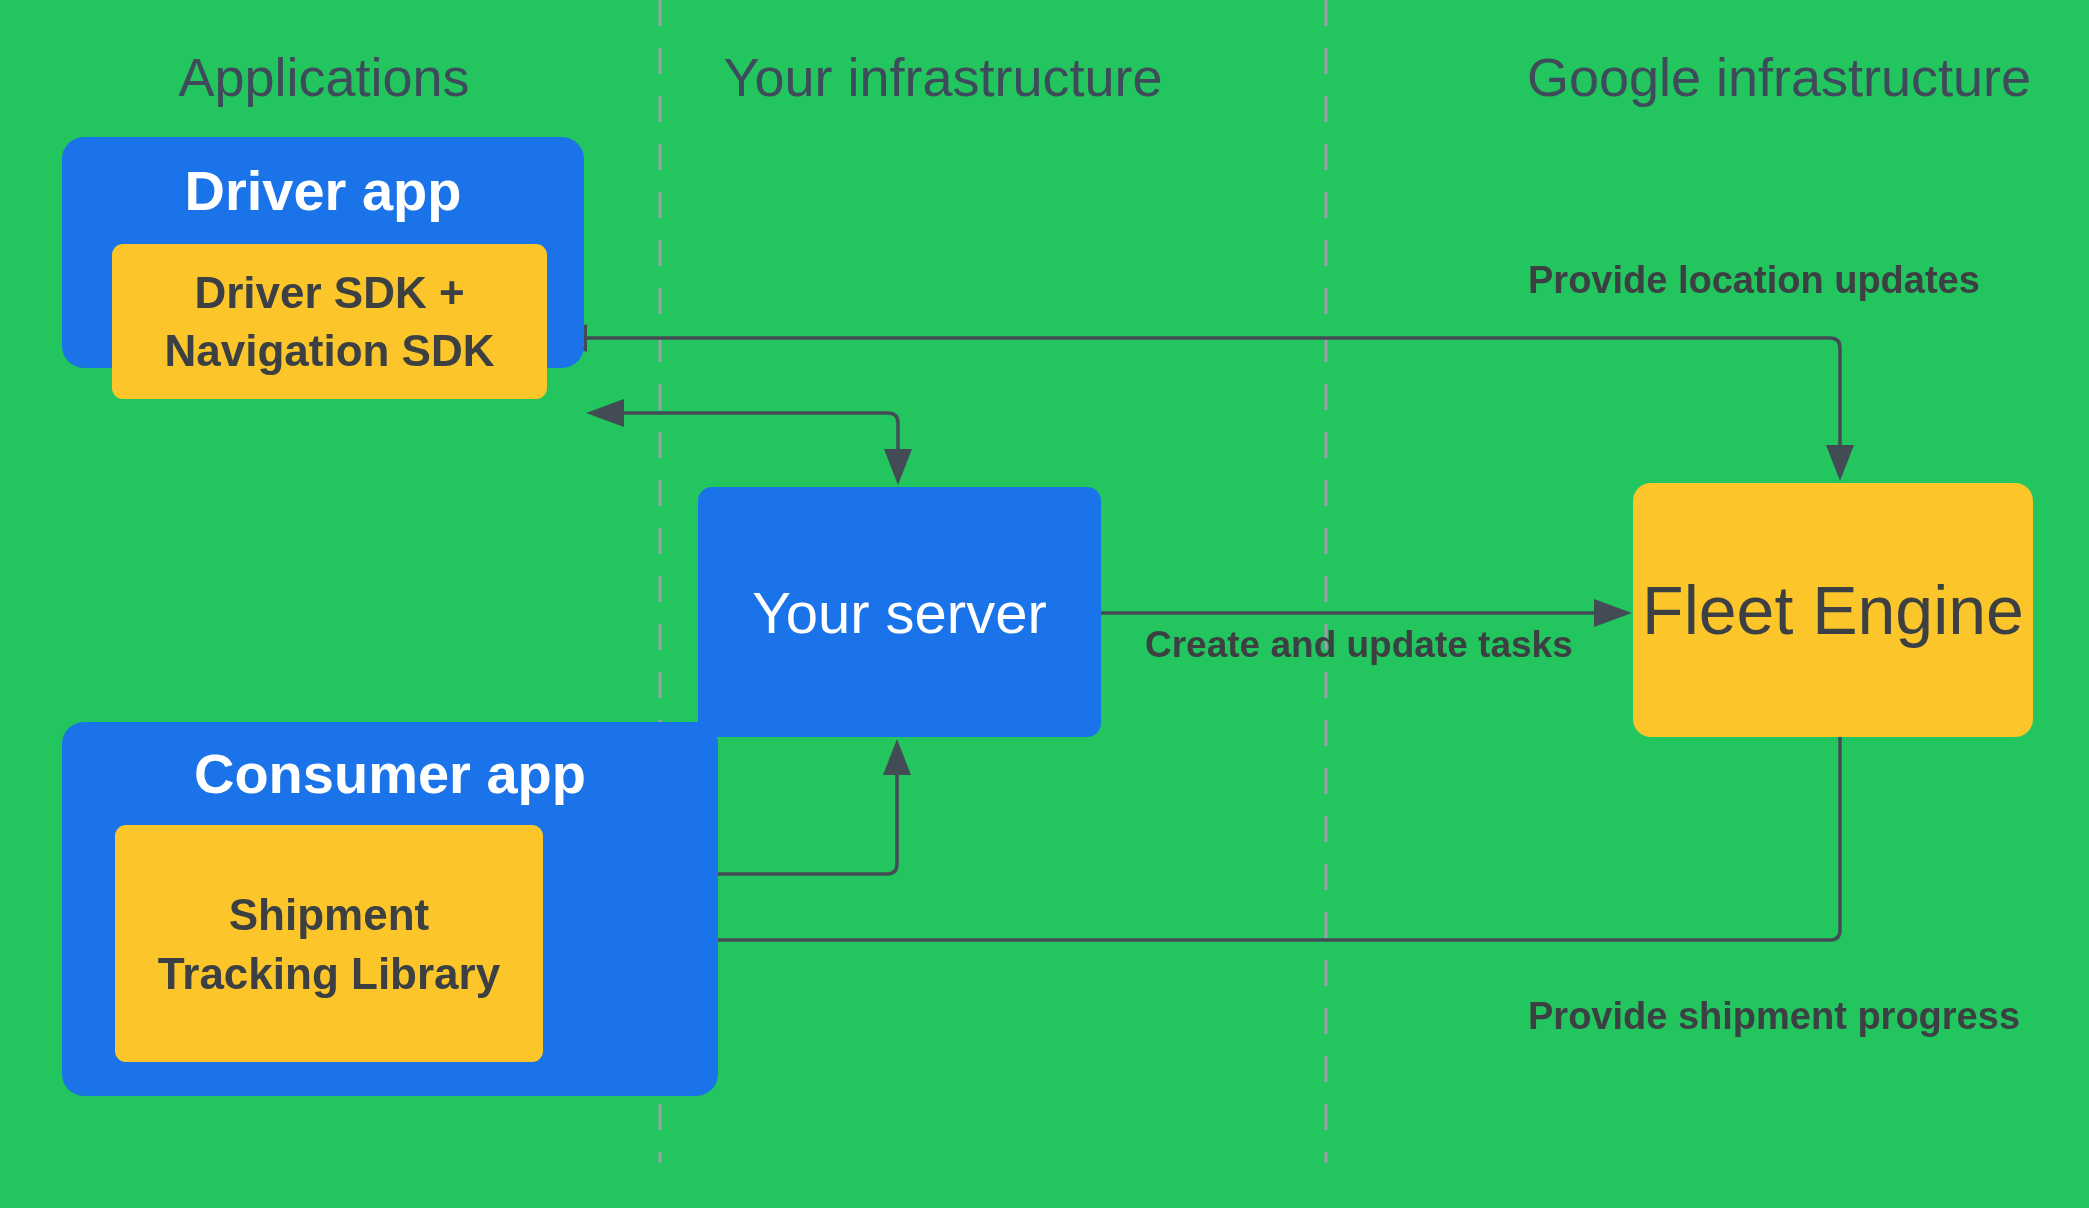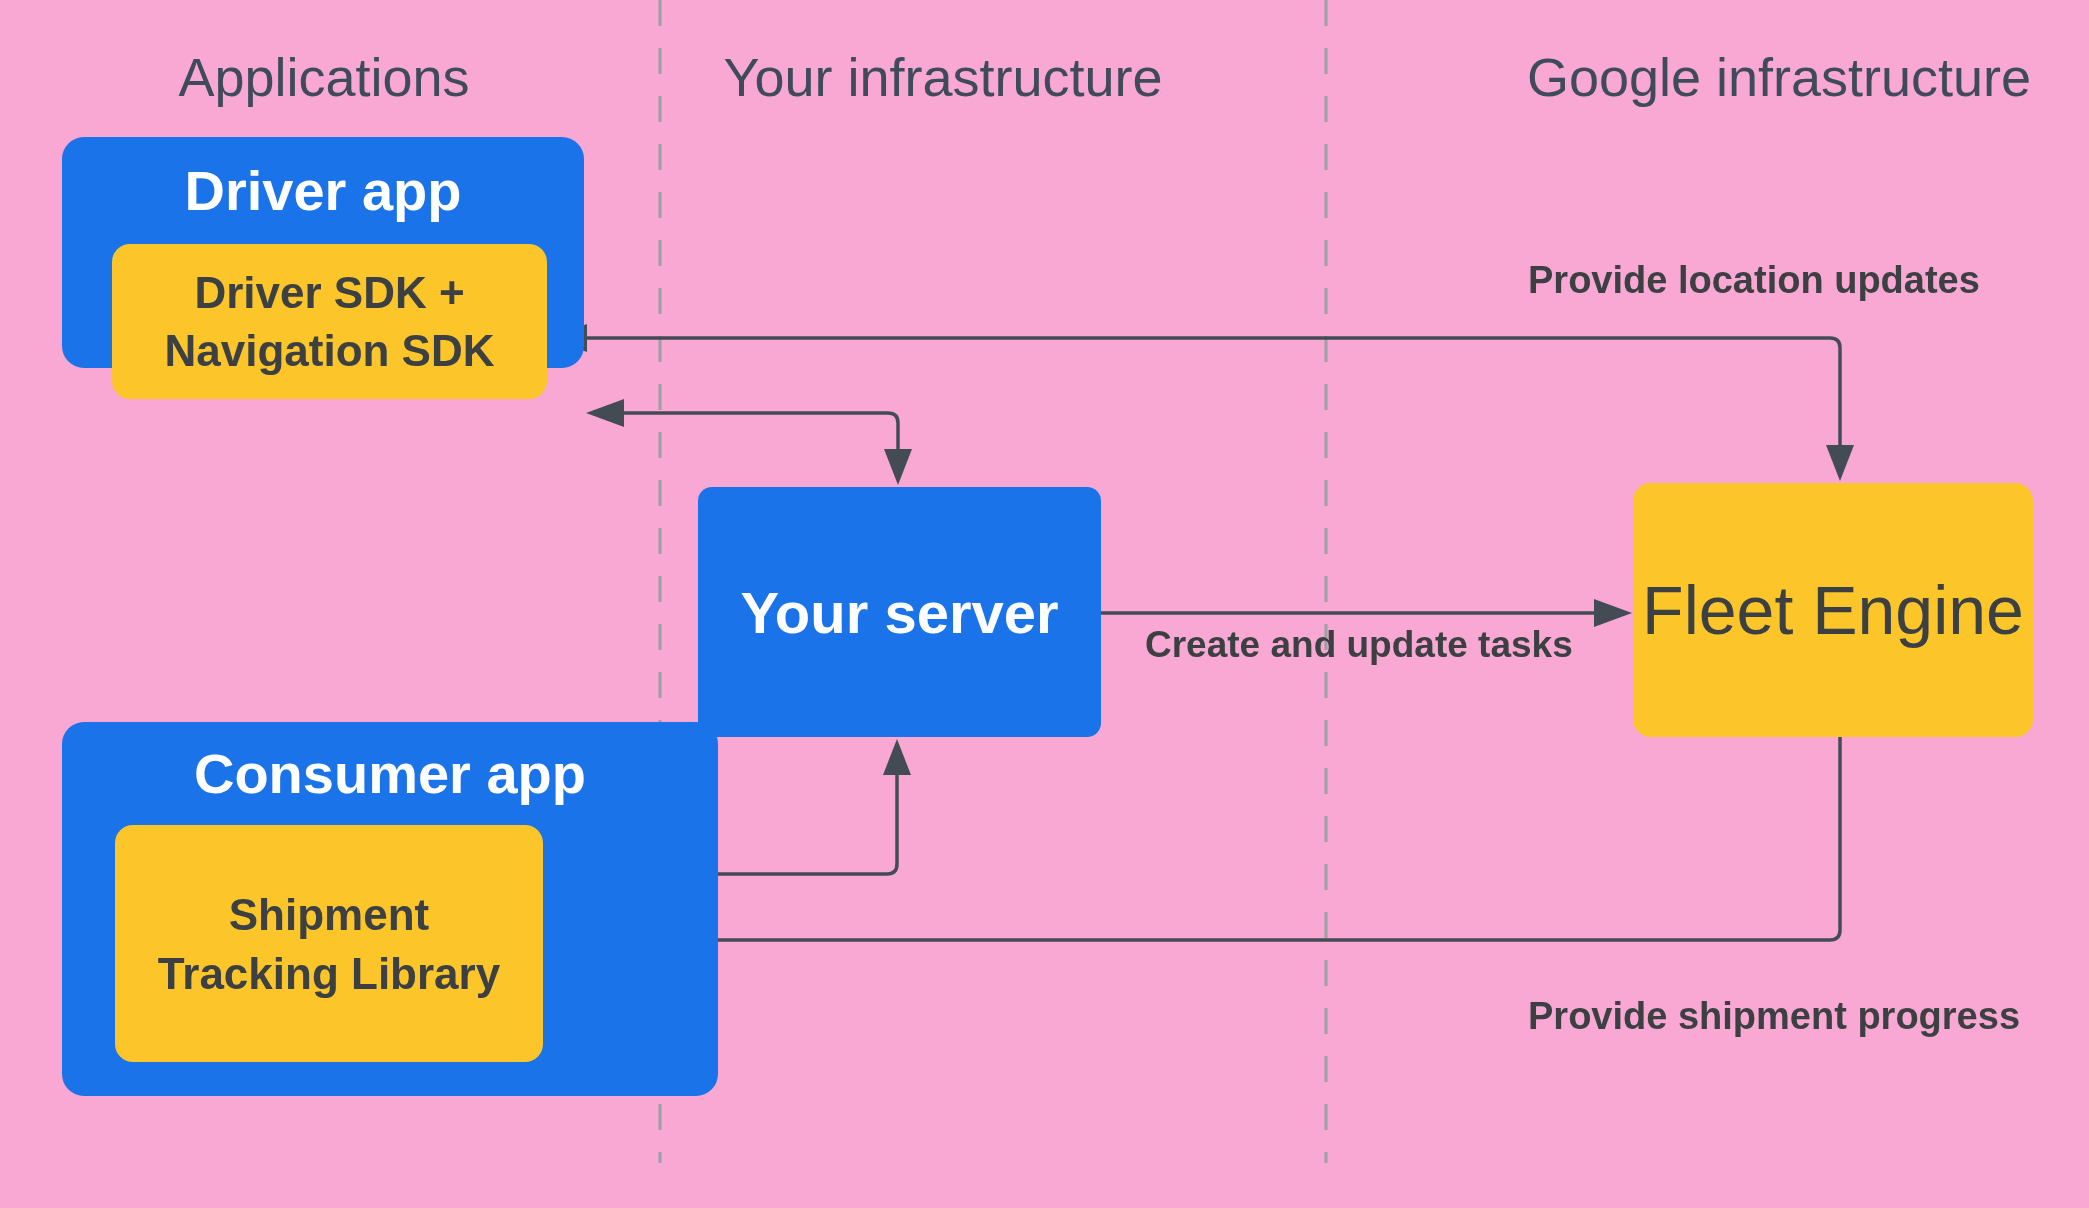--- a/index.html
+++ b/index.html
@@ -5,21 +5,21 @@
   html, body {
     margin: 0;
     padding: 0;
     background: #ffffff;
     font-family: "Liberation Sans", sans-serif;
   }
   .canvas {
     position: relative;
     width: 2089px;
     height: 1208px;
-    background: #f9a8d4;
+    background: #22c55e;
     overflow: hidden;
   }
   .col-heading {
     position: absolute;
     top: 46px;
     transform: translateX(-50%);
     font-size: 54px;
     font-weight: 400;
     color: #3f4b5a;
     white-space: nowrap;
@@ -49,21 +49,21 @@
     align-items: center;
     justify-content: center;
     color: #ffffff;
     font-weight: 700;
     font-size: 56px;
     white-space: nowrap;
   }
   .sdk-chip {
     position: absolute;
     background: #fcc62b;
-    border-radius: 18px;
+    border-radius: 11px;
     display: flex;
     flex-direction: column;
     align-items: center;
     justify-content: center;
     color: #3c4043;
     font-weight: 700;
     font-size: 44px;
     line-height: 58px;
     text-align: center;
     white-space: nowrap;
@@ -75,21 +75,21 @@
   .consumer-app   { left: 62px; top: 722px; width: 620px; height: 374px; padding-left: 36px; }
   .consumer-title { top: 0; height: 103px; }
   .consumer-chip  { left: 53px; top: 103px; width: 428px; height: 237px; line-height: 59px; }
 
   .server-box {
     position: absolute;
     left: 698px; top: 487px; width: 403px; height: 250px;
     background: #1a73e8;
     border-radius: 14px;
     display: flex; align-items: center; justify-content: center;
-    color: #ffffff; font-weight: 700; font-size: 58px;
+    color: #ffffff; font-weight: 400; font-size: 58px;
     white-space: nowrap;
   }
   .fleet-box {
     position: absolute;
     left: 1633px; top: 483px; width: 400px; height: 254px;
     background: #fcc62b;
     border-radius: 18px;
     display: flex; align-items: center; justify-content: center;
     color: #3c4043; font-weight: 400; font-size: 68px;
     white-space: nowrap;

